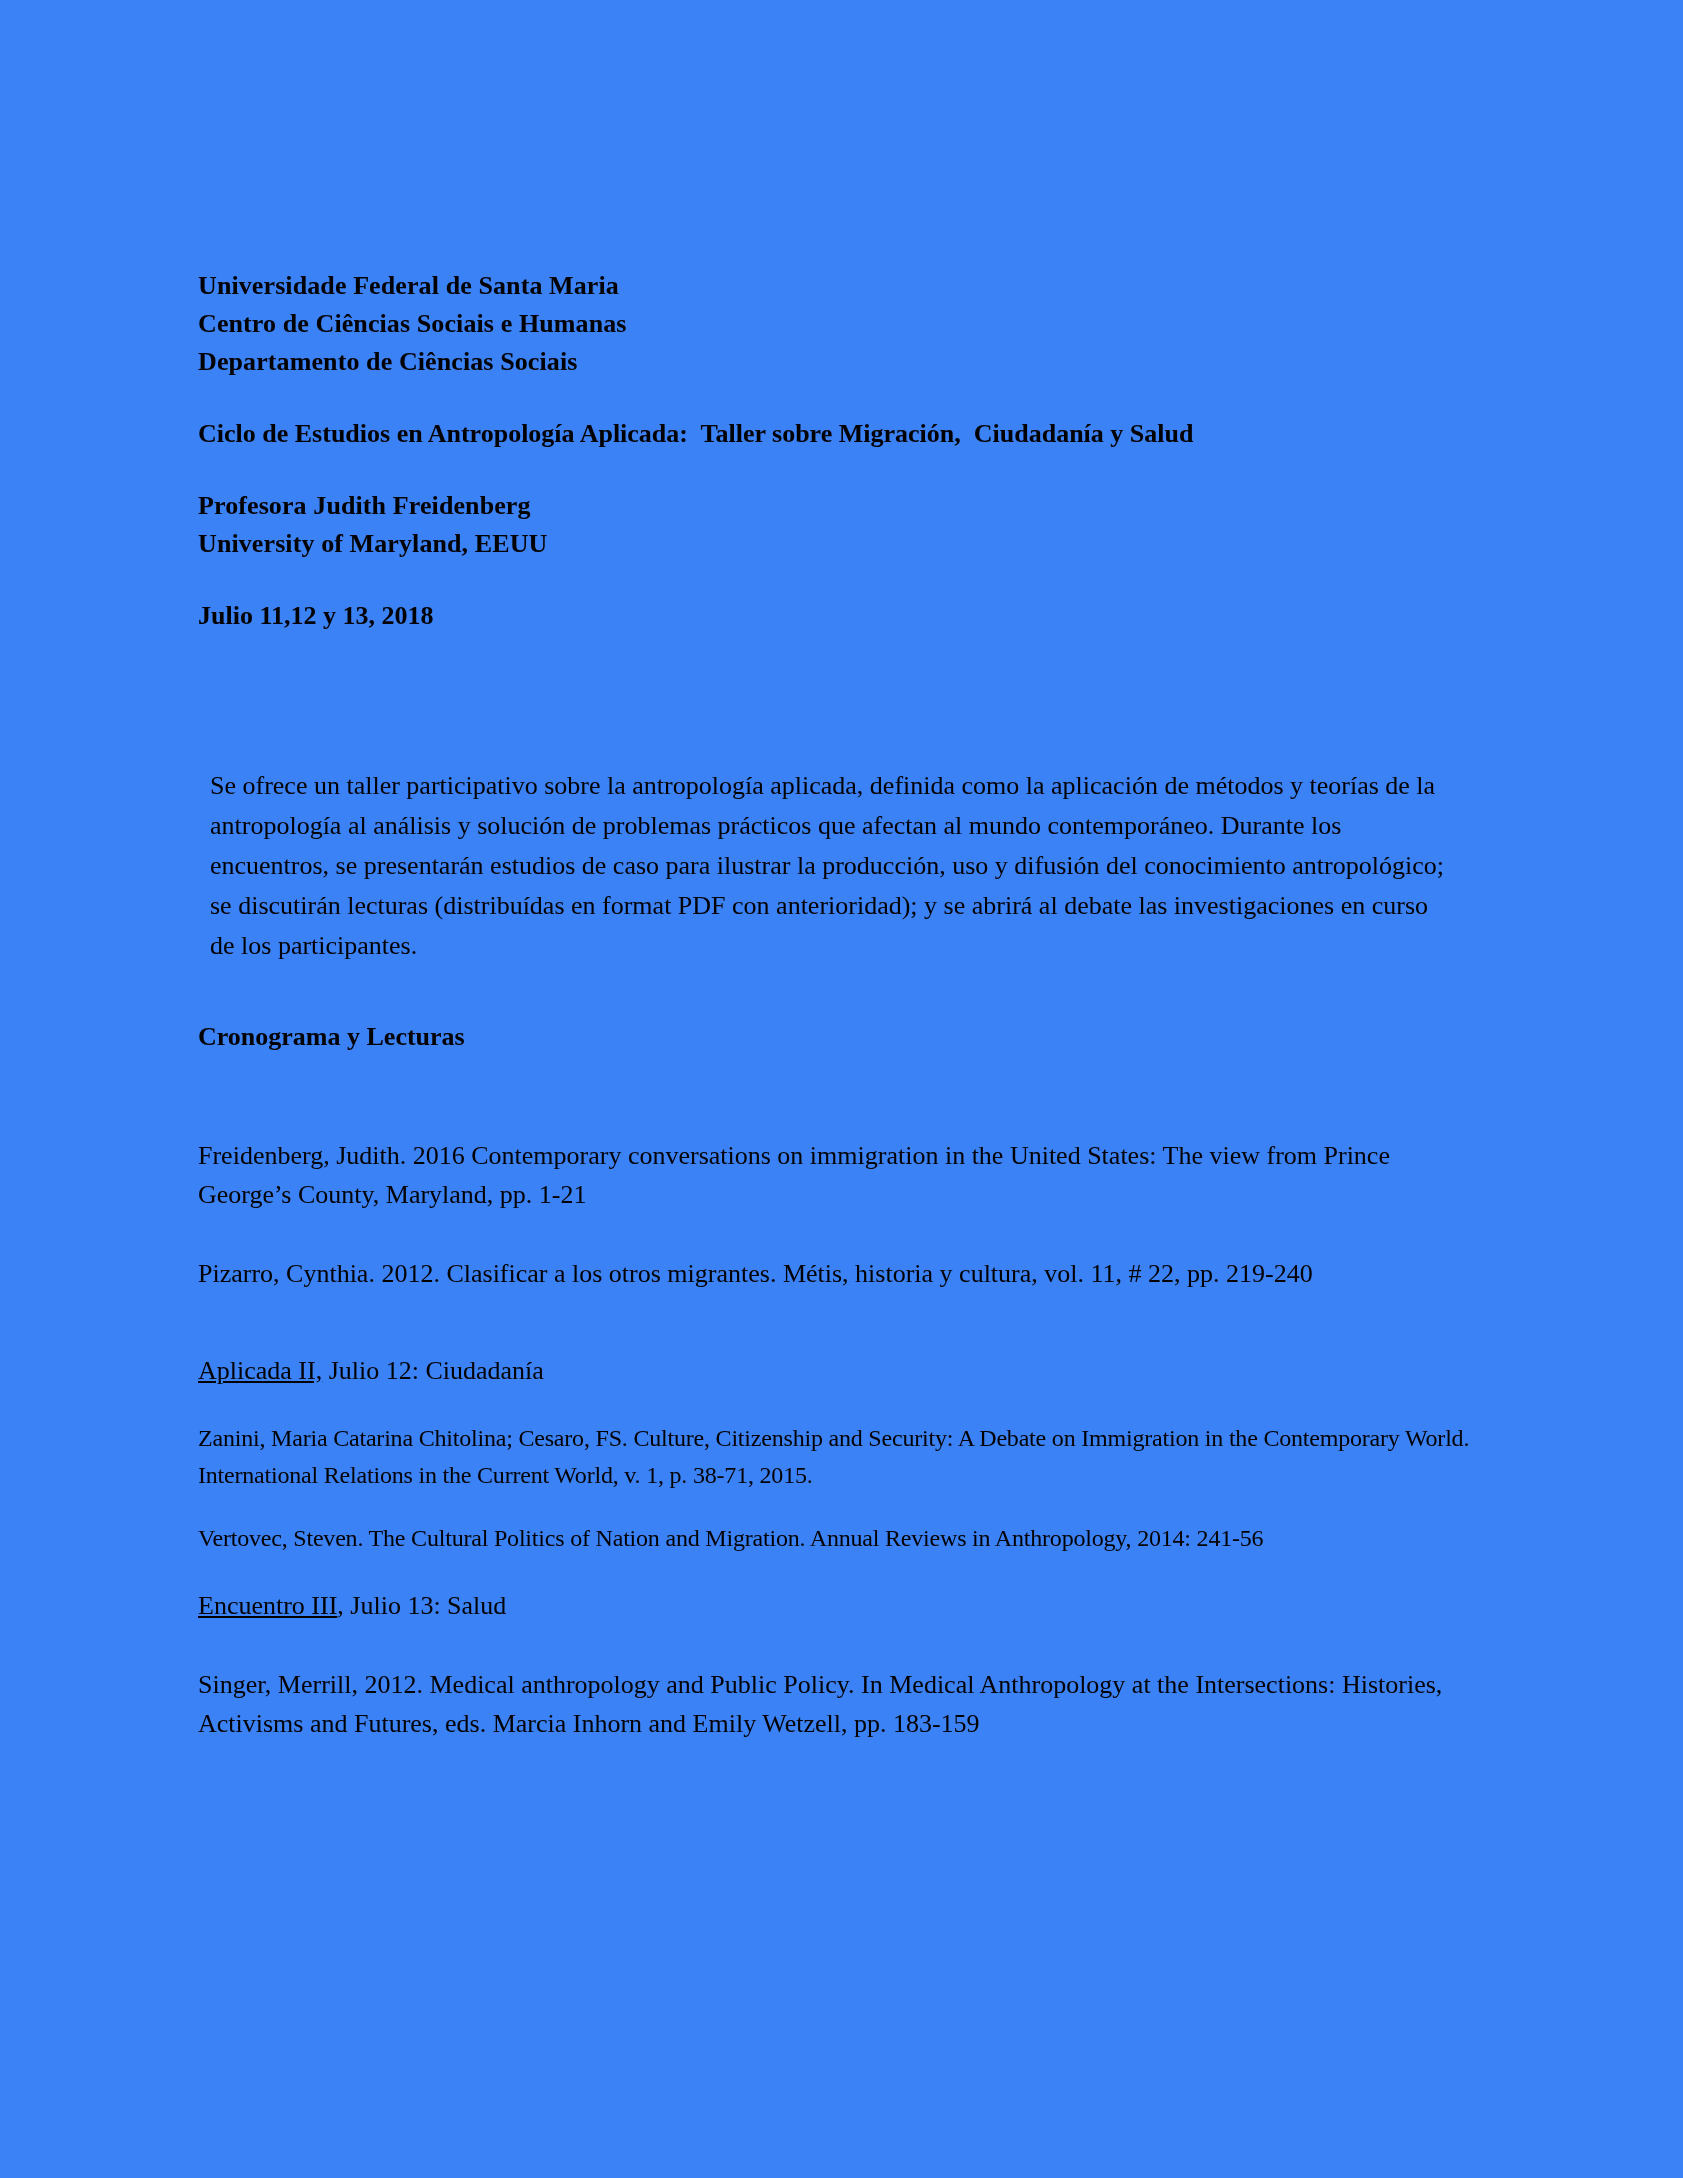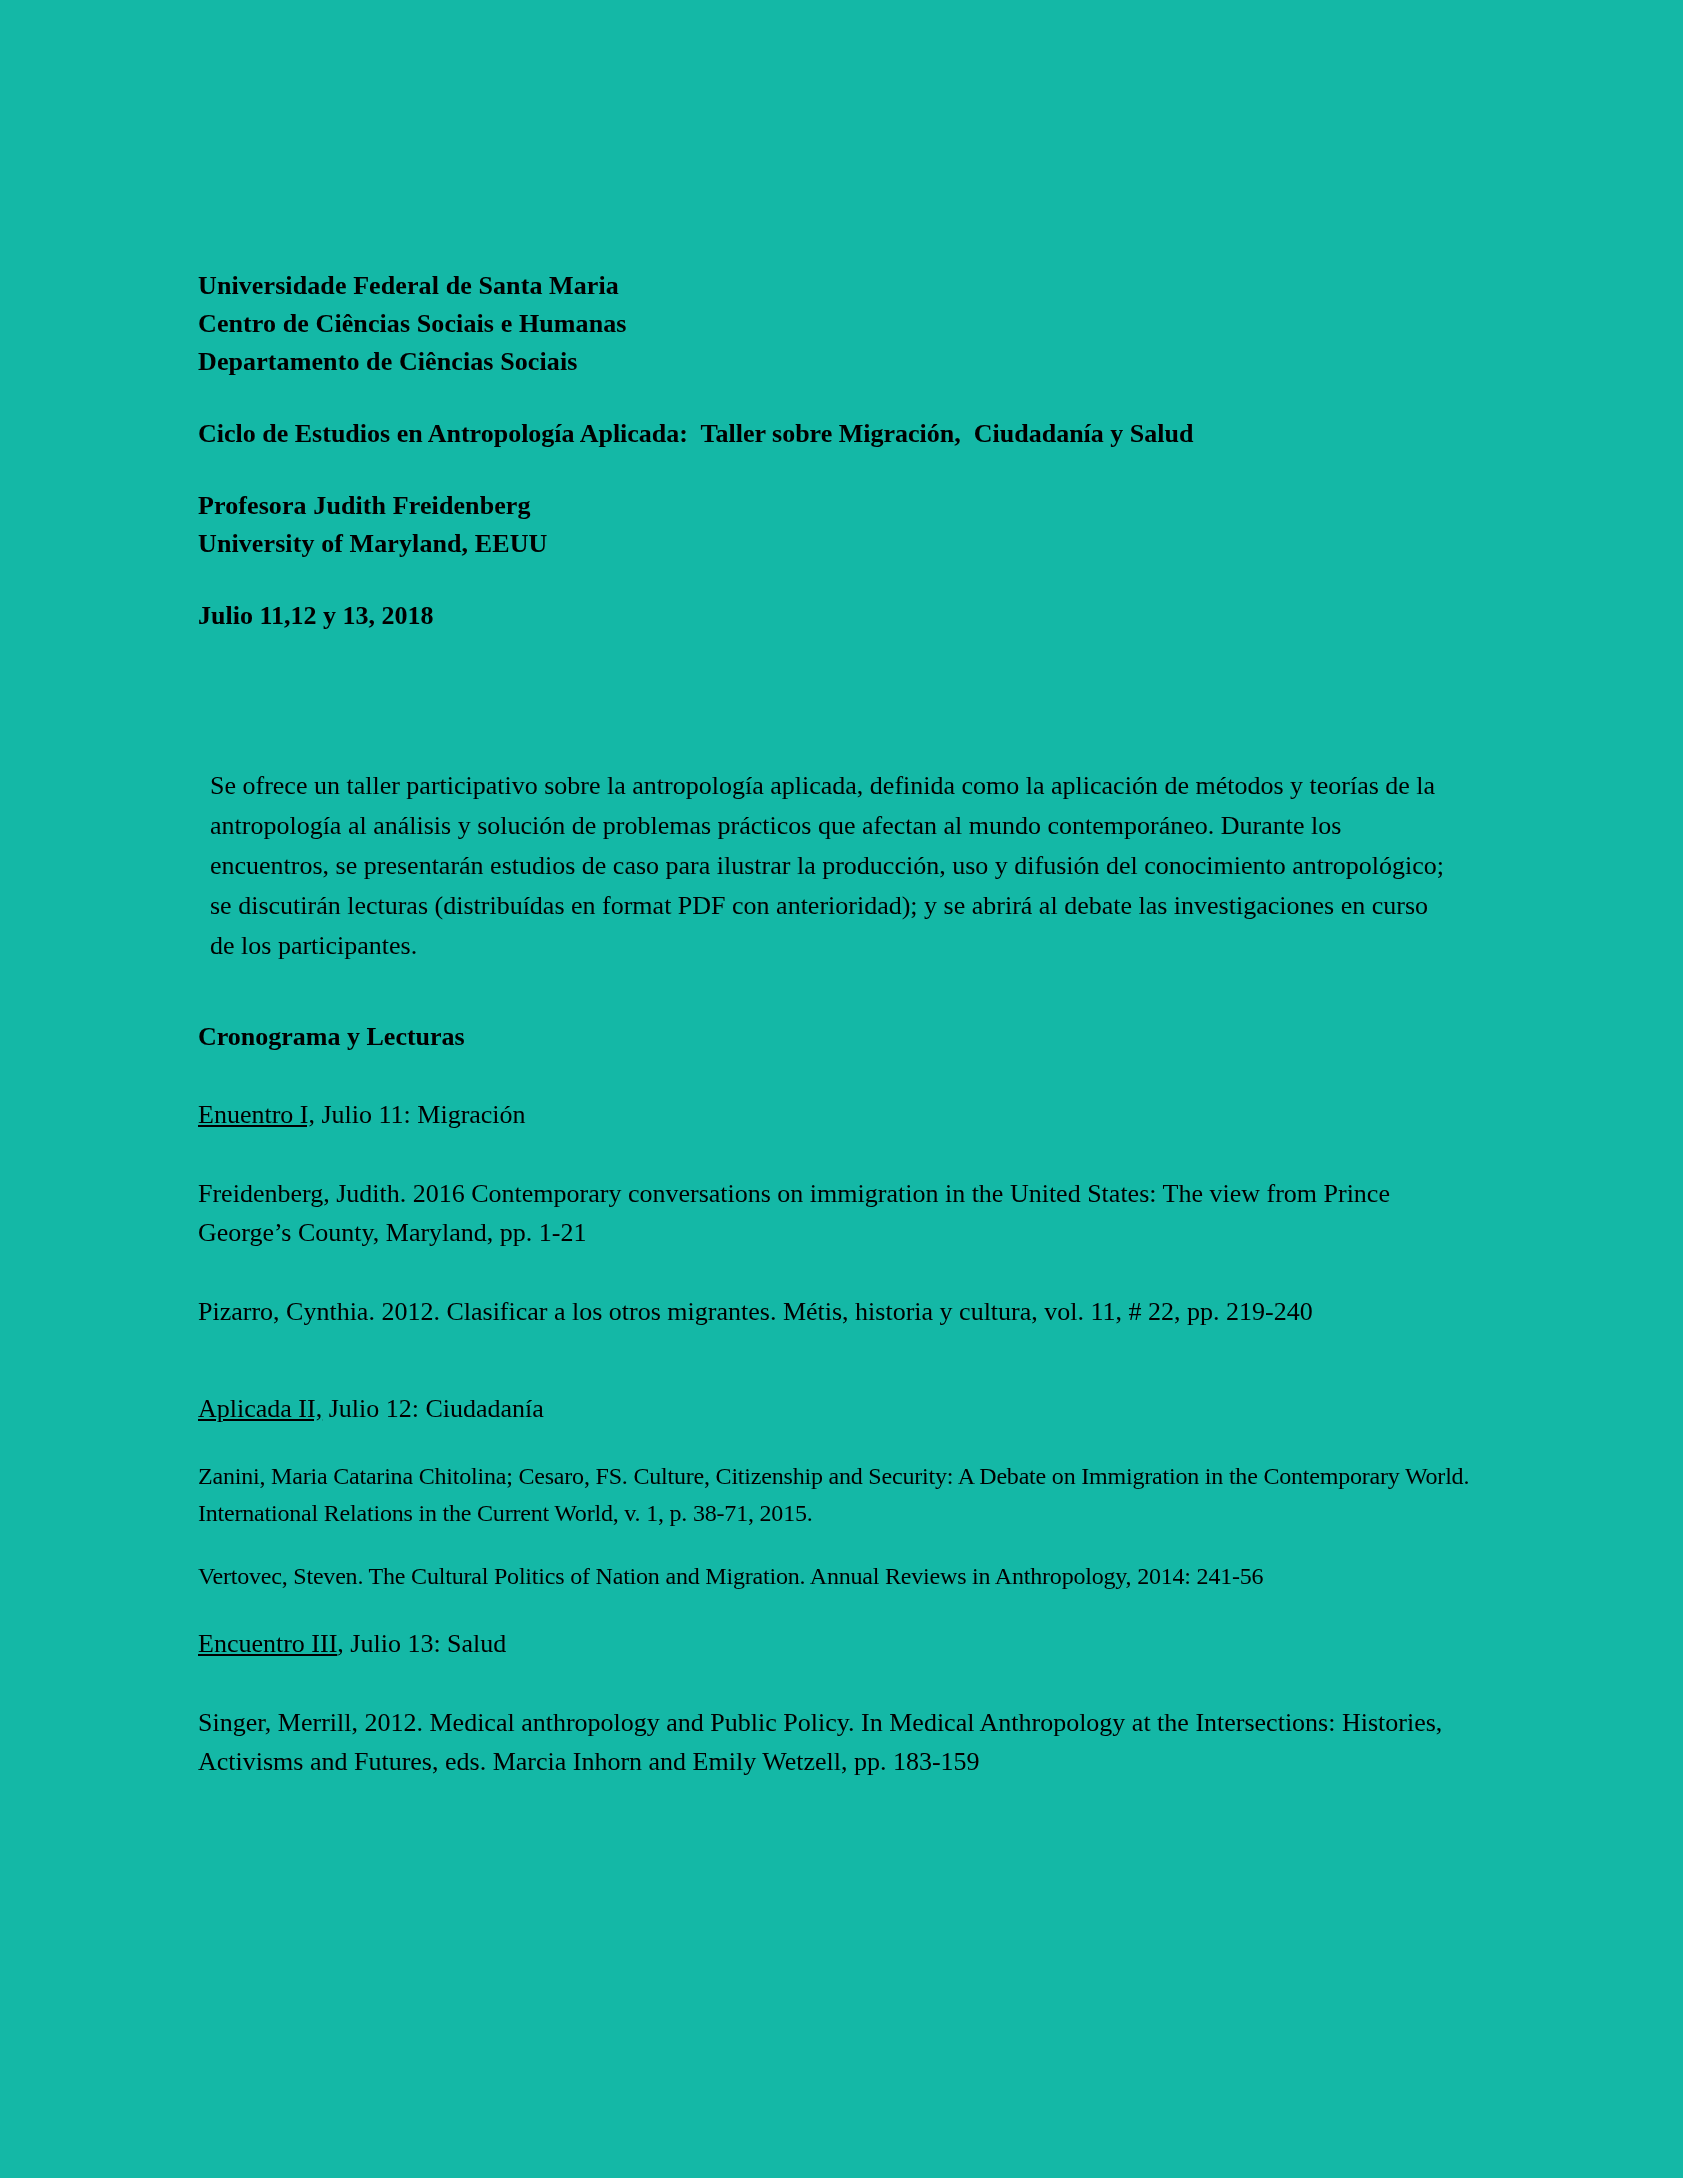--- a/index.html
+++ b/index.html
@@ -11,21 +11,21 @@
     width: 1683px;
     height: 2178px;
     font-family: "Liberation Serif", "DejaVu Serif", serif;
     color: #000000;
     -webkit-font-smoothing: antialiased;
   }
   .page {
     position: relative;
     width: 1683px;
     height: 2178px;
-    background: #14b8a6;
+    background: #3b82f6;
     box-sizing: border-box;
     padding: 267px 198px 0 198px;
   }
   .doc-body {
     width: 1277px;
   }
   .header-block {
     font-weight: bold;
     font-size: 26px;
     line-height: 38px;
@@ -110,21 +110,20 @@
     <div class="gap-lg"></div>
 
     <p class="intro">Se ofrece un taller participativo sobre la antropología aplicada, definida como la aplicación de métodos y teorías de la antropología al análisis y solución de problemas prácticos que afectan al mundo contemporáneo.  Durante los encuentros, se presentarán estudios de caso para ilustrar la producción, uso y difusión del conocimiento antropológico; se discutirán lecturas (distribuídas en format PDF con anterioridad); y se abrirá al debate las investigaciones en curso de los participantes.</p>
 
     <div class="spacer-40"></div>
 
     <p class="section-title">Cronograma y Lecturas</p>
 
     <div class="spacer-40"></div>
 
-    <p class="encounter"><span class="u">Enuentro I,</span><span> Julio 11: Migración</span></p>
 
     <div class="spacer-40"></div>
 
     <p class="ref">Freidenberg, Judith.  2016 Contemporary conversations on immigration in the United States:  The view from Prince George’s County, Maryland, pp.  1-21</p>
 
     <div class="spacer-40"></div>
 
     <p class="ref">Pizarro, Cynthia.  2012.  Clasificar a los otros migrantes.  Métis, historia y cultura, vol. 11, # 22, pp. 219-240</p>
 
     <div class="spacer-60"></div>

